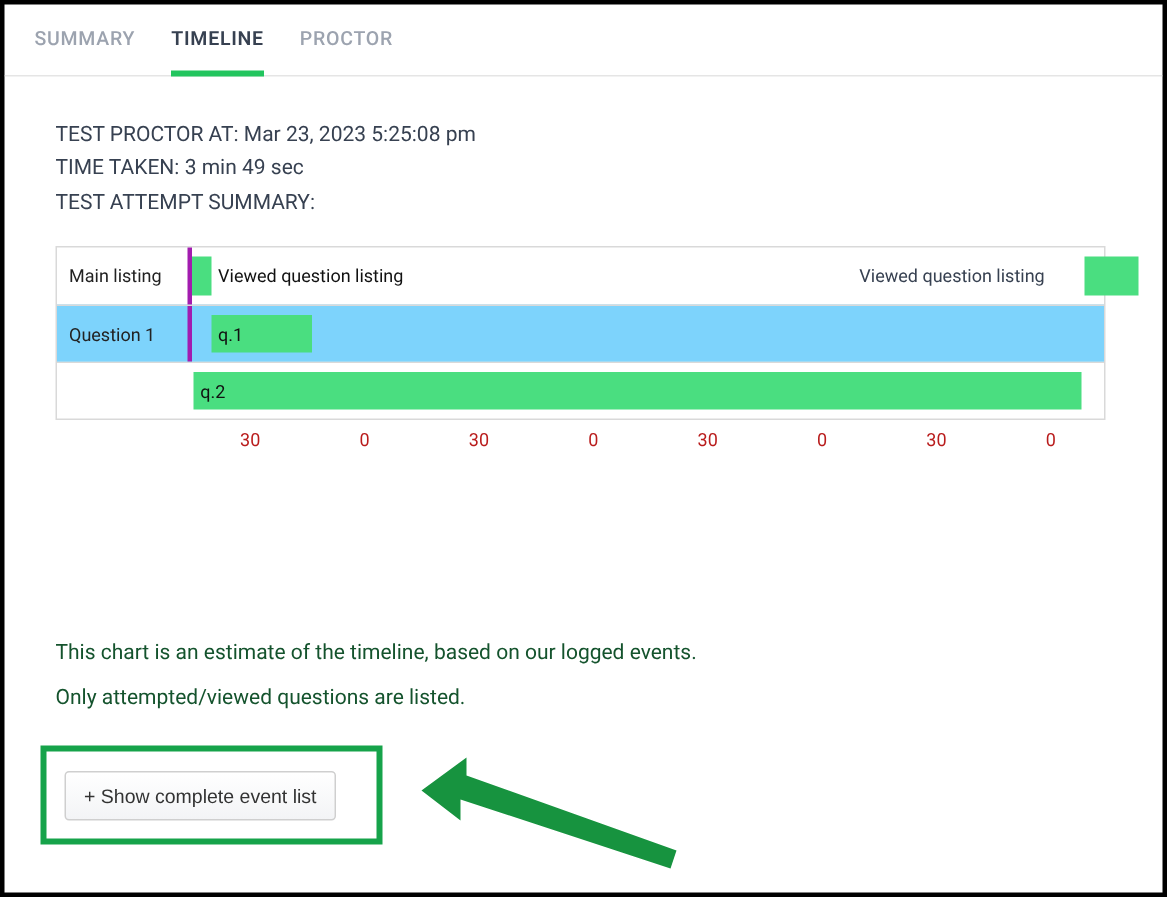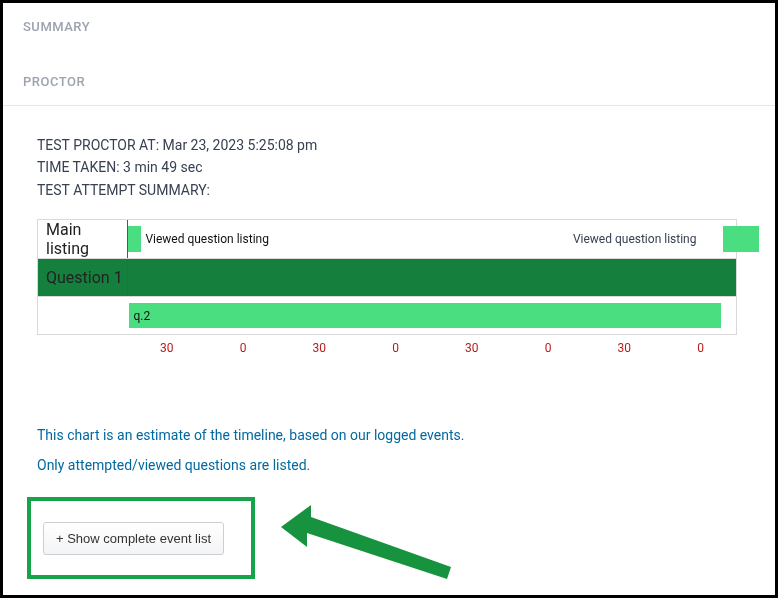--- a/index.html
+++ b/index.html
@@ -17,21 +17,20 @@
     background: #fff;
   }
   
   .tabs {
     display: flex;
     gap: 24px;
     padding: 16px 20px 0 20px;
     border-bottom: 1px solid #e5e5e5;
     font-size: 13px;
     letter-spacing: 0.5px;
-    flex-direction: column;
   }
   .tab {
     color: #9ca3af;
     padding-bottom: 16px;
     font-weight: 500;
     cursor: pointer;
     position: relative;
   }
   .tab.active {
     color: #374151;
@@ -60,30 +59,30 @@
     border: 1px solid #d9d9d9;
     width: 700px;
   }
   .tl-row {
     display: flex;
     align-items: stretch;
     border-top: 1px solid #d9d9d9;
     height: 38px;
   }
   .tl-row:first-child { border-top: none; }
-  .tl-row.alt { background: #15803d; text-align: center; }
+  .tl-row.alt { background: #7dd3fc; text-align: center; }
   .tl-label {
     width: 90px;
     flex: 0 0 90px;
-    font-size: 16px;
+    font-size: 12px;
     color: #222;
     display: flex;
     align-items: center;
     padding-left: 8px;
-    border-right: 1px solid #a21caf;
+    border-right: 3px solid #a21caf;
     background: inherit;
   }
   .tl-track {
     flex: 1 1 auto;
     position: relative;
     background: inherit;
   }
   .bar {
     position: absolute;
     top: 6px;
@@ -113,30 +112,30 @@
   .tl-axis .spacer { flex: 0 0 90px; }
   .tl-axis .ticks {
     flex: 1 1 auto;
     display: flex;
     justify-content: space-around;
   }
   
   .notes {
     padding: 0 34px;
     font-size: 14px;
-    color: #0369a1;
+    color: #14532d;
   }
   .notes p { margin: 0 0 14px 0; }
   
   .hl-box {
     position: absolute;
     left: 24px;
     top: 494px;
     width: 228px;
-    height: 82px;
+    height: 66px;
     border: 4px solid #16a34a;
     display: flex;
     align-items: center;
     padding-left: 12px;
   }
   .show-btn {
     background: linear-gradient(#ffffff, #f3f4f6);
     border: 1px solid #cfcfcf;
     border-radius: 3px;
     font-size: 13px;
@@ -154,20 +153,21 @@
     pointer-events: none;
   }
 </style>
 </head>
 <body>
 
 <div class="frame">
 
   <div class="tabs">
     <div class="tab">SUMMARY</div>
+    <div class="tab active">TIMELINE</div>
     <div class="tab">PROCTOR</div>
   </div>
 
   <div class="content">
     <div class="meta-line">
       <span>TEST PROCTOR AT:</span>
       <span>Mar 23, 2023 5:25:08 pm</span>
     </div>
     <div class="meta-line">
       <span>TIME TAKEN:</span>
@@ -184,20 +184,25 @@
             <span class="spill">Viewed question listing</span>
           </div>
           <div class="bar" style="left:97.8%; width:6%;">
           </div>
           <span style="position:absolute; right:6.5%; top:50%; transform:translateY(-50%); font-size:12px;">Viewed question listing</span>
         </div>
       </div>
 
       <div class="tl-row alt">
         <div class="tl-label">Question 1</div>
+        <div class="tl-track">
+          <div class="bar" style="left:2.2%; width:10.9%;">
+            <span>q.1</span>
+          </div>
+        </div>
       </div>
 
       <div class="tl-row">
         <div class="tl-track">
           <div class="bar" style="left:13.1%; width:84.7%;">
             <span>q.2</span>
           </div>
         </div>
       </div>
     </div>

